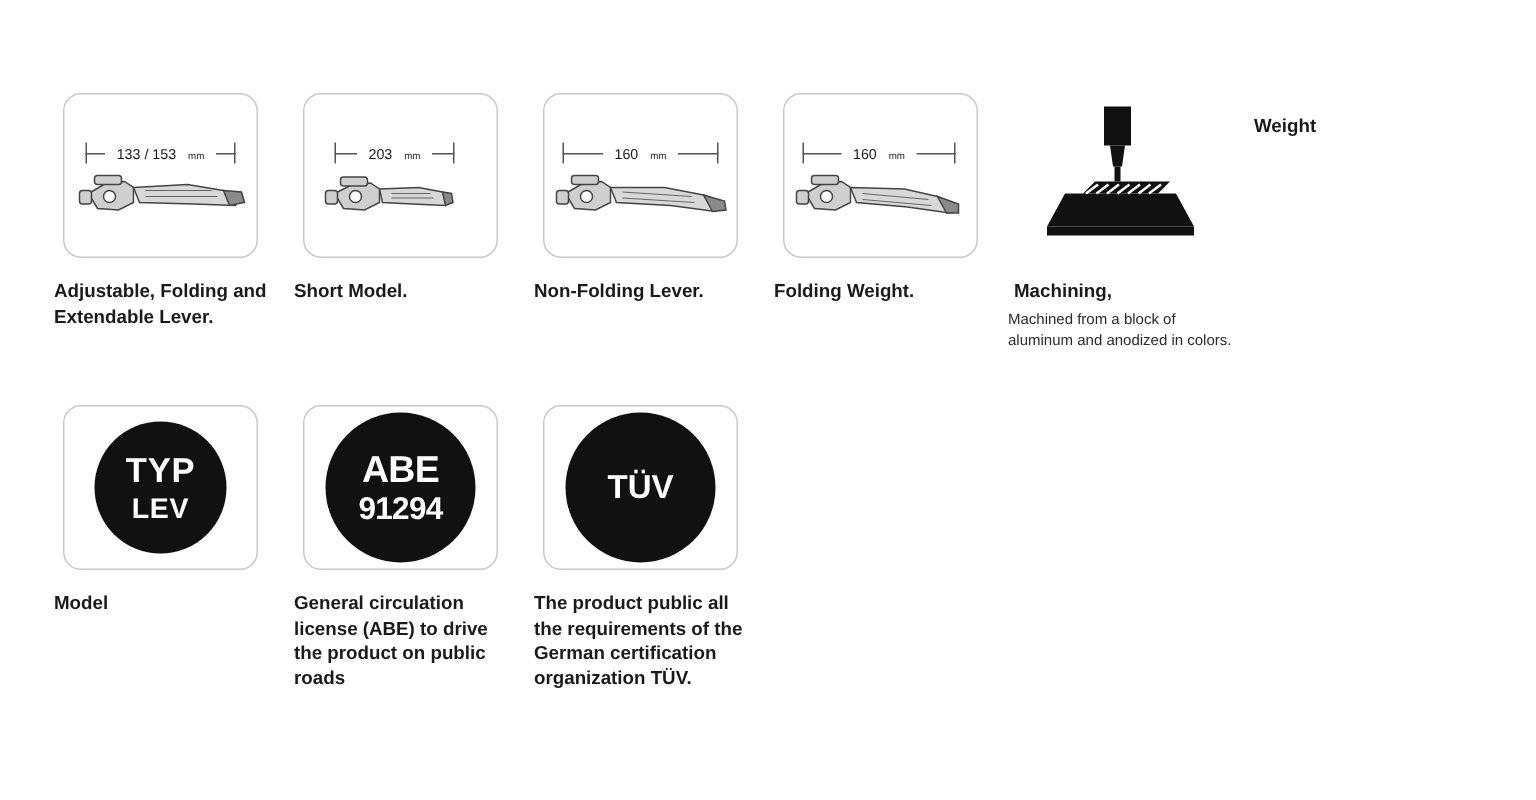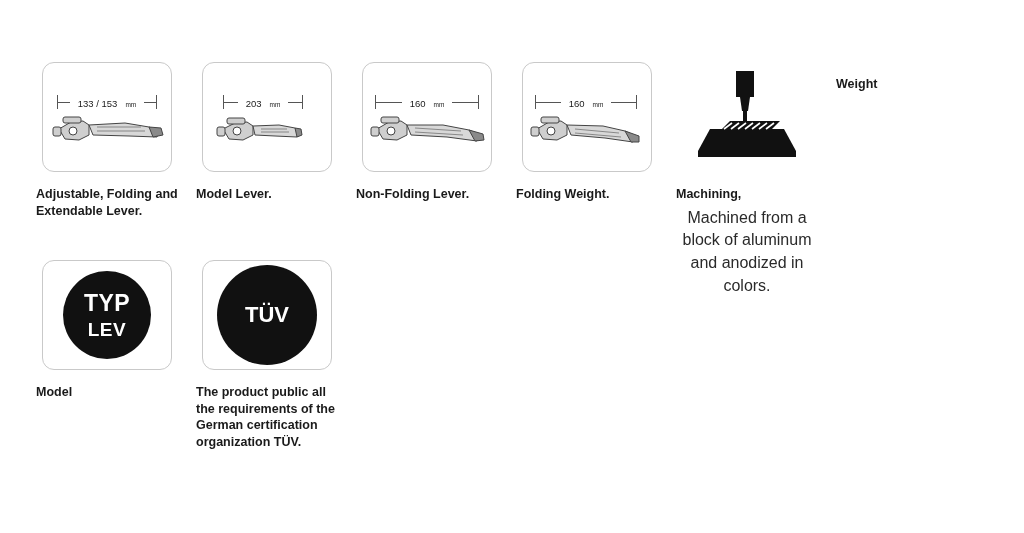--- a/index.html
+++ b/index.html
@@ -20,21 +20,21 @@
     left: 0; top: 0;
     width: 1024px;
     height: 533px;
   }
   .row {
     position: absolute;
     display: flex;
     align-items: flex-start;
   }
   .row-1 { left: 42px; top: 62px; }
-  .row-2 { left: 42px; top: 260px; }
+  .row-2 { left: 42px; top: 270px; }
 
   .cell {
     width: 130px;
     margin-right: 30px;
     display: flex;
     flex-direction: column;
     align-items: center;
   }
 
   .icon-box {
@@ -56,24 +56,23 @@
     margin-top: 14px;
     font-size: 12.5px;
     font-weight: bold;
     line-height: 1.32;
     text-align: left;
     color: #1a1a1a;
     width: 142px;
   }
   .subcaption {
     margin-top: 4px;
-    font-size: 16px;
+    font-size: 10px;
     font-weight: normal;
     line-height: 1.42;
-    text-align: center;
     color: #2a2a2a;
     width: 150px;
   }
   .caption.block {
     font-weight: bold;
   }
 
   
   .lever-wrap {
     position: relative;
@@ -204,21 +203,21 @@
               <path d="M44 17 L70 16 L86 19 L90 23 L88 28 L66 27 L46 26 Z" fill="#d8d8d8"></path>
               <path d="M86 19 L92 20 L93 26 L88 28 Z" fill="#8a8a8a"></path>
             </g>
             <g stroke="#666" stroke-width="0.7" fill="none">
               <line x1="52" y1="20" x2="78" y2="20"></line>
               <line x1="52" y1="23" x2="80" y2="23"></line>
             </g>
           </svg>
         </div>
       </div>
-      <div class="caption">Model Lever.</div>
+      <div class="caption">Short Model.</div>
     </div>
 
     <div class="cell">
       <div class="icon-box">
         <div class="lever-wrap">
           <div class="dimline" style="left:10px;right:10px;">
             <div class="bar"></div>
             <div class="tick-l"></div>
             <div class="tick-r"></div>
             <div class="dimtext-holder">
@@ -309,20 +308,29 @@
     <div class="cell">
       <div class="icon-box">
         <div class="circle-black">
           <div class="typ-top">TYP</div>
           <div class="typ-bot">LEV</div>
         </div>
       </div>
       <div class="caption">Model</div>
     </div>
 
+    <div class="cell">
+      <div class="icon-box">
+        <div class="circle-black circle-lg">
+          <div class="abe-top">ABE</div>
+          <div class="abe-bot">91294</div>
+        </div>
+      </div>
+      <div class="caption">General circulation license (ABE) to drive the product on public roads</div>
+    </div>
 
     <div class="cell">
       <div class="icon-box">
         <div class="circle-black circle-lg">
           <div class="tuv-text">TÜV</div>
         </div>
       </div>
       <div class="caption">The product public all the requirements of the German certification organization TÜV.</div>
     </div>
 

